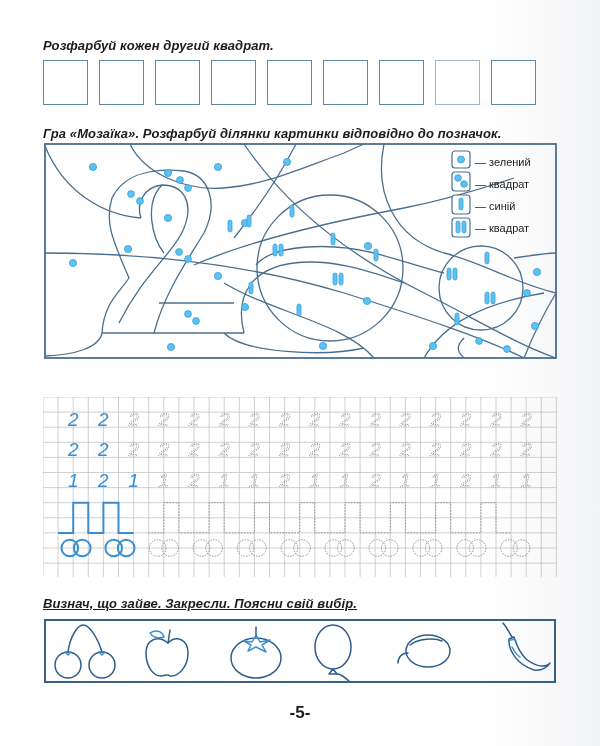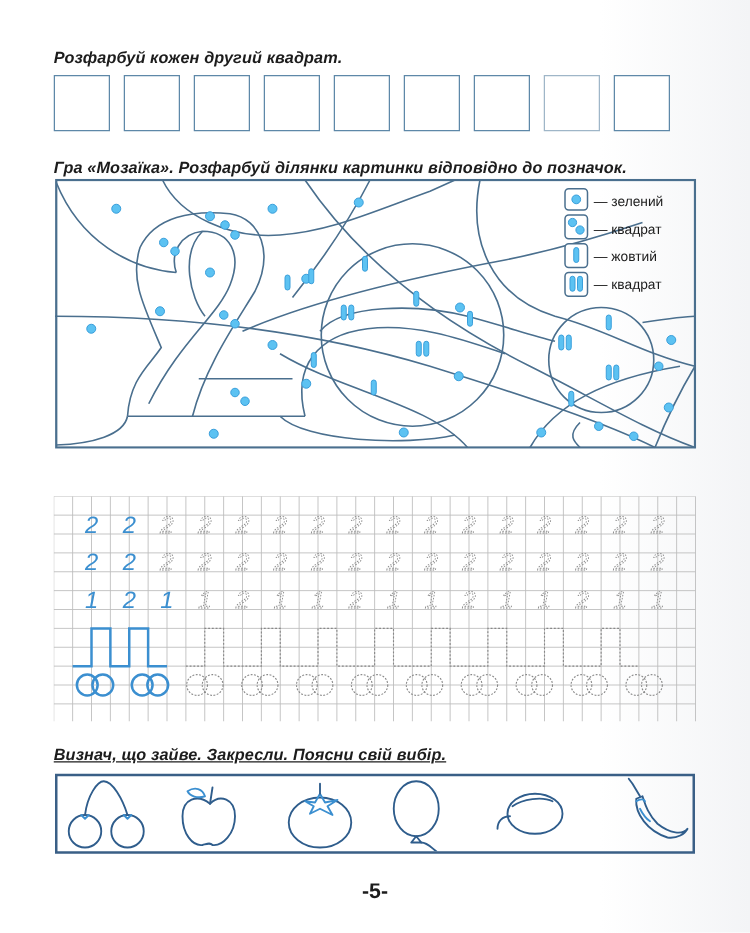--- a/index.html
+++ b/index.html
@@ -162,21 +162,21 @@
       <rect x="403" y="125" width="4" height="12" rx="2"></rect>
         <rect x="409" y="125" width="4" height="12" rx="2"></rect>
       <rect x="441" y="149" width="4" height="12" rx="2"></rect>
         <rect x="447" y="149" width="4" height="12" rx="2"></rect>
     </g>
   </svg>
 
   <div style="position:absolute; left:475px; top:151px; font-size:11px; color:#1c1c1c; line-height:22px;">
     <div>— зелений</div>
     <div>— квадрат</div>
-    <div>— жовтий</div>
+    <div>— синій</div>
     <div>— квадрат</div>
   </div>
 
   <svg class="grid" id="trace-grid" width="514" height="180" viewBox="0 0 514 180">
       <line x1="0" y1="0" x2="0" y2="181.2" stroke="#bdbdbd" stroke-width="0.7"></line>
       <line x1="15.1" y1="0" x2="15.1" y2="181.2" stroke="#bdbdbd" stroke-width="0.7"></line>
       <line x1="30.2" y1="0" x2="30.2" y2="181.2" stroke="#bdbdbd" stroke-width="0.7"></line>
       <line x1="45.3" y1="0" x2="45.3" y2="181.2" stroke="#bdbdbd" stroke-width="0.7"></line>
       <line x1="60.4" y1="0" x2="60.4" y2="181.2" stroke="#bdbdbd" stroke-width="0.7"></line>
       <line x1="75.5" y1="0" x2="75.5" y2="181.2" stroke="#bdbdbd" stroke-width="0.7"></line>

